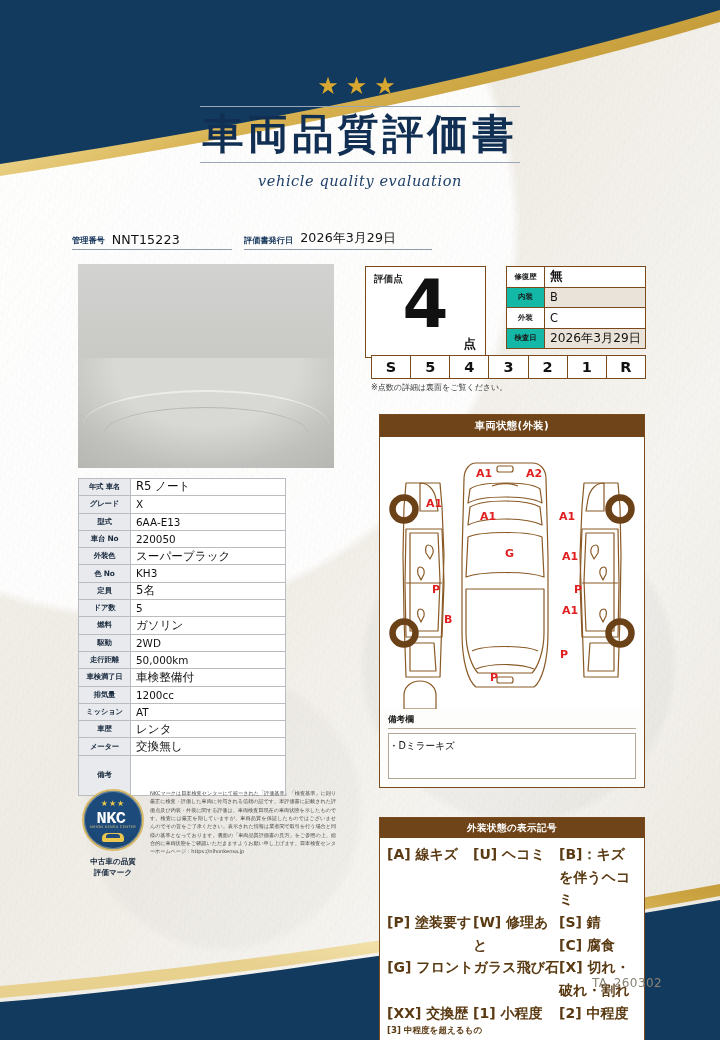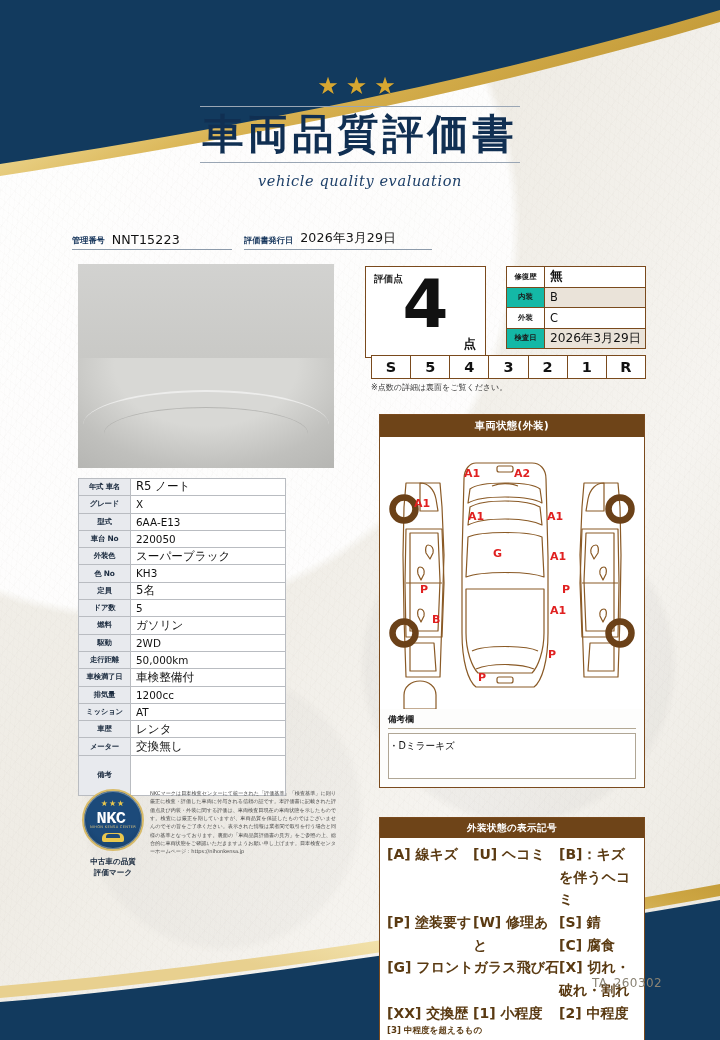--- a/index.html
+++ b/index.html
@@ -93,21 +93,21 @@
   .scale { position: absolute; left: 371px; top: 355px; width: 275px; height: 24px; display: flex; border: 1.6px solid #7a4a1d; background: #fff; }
   .scale div { flex: 1; border-right: 1.4px solid #7a4a1d; display: flex; align-items: center; justify-content: center; font-size: 14.5px; font-weight: 700; color: #111; }
   .scale div:last-child { border-right: none; }
   .note1 { position: absolute; left: 371px; top: 382px; font-size: 8px; color: #3a3a3a; }
 
   
   .extpanel { position: absolute; left: 379px; top: 414px; width: 266px; border: 1.5px solid #7a4a1d; background: #fdfdfc; }
   .ext-head { background: #6e4418; color: #fff; text-align: center; font-size: 10.2px; font-weight: 700; padding: 4px 0 4px; letter-spacing: .5px; }
   .ext-body { position: relative; height: 272px; background: #fff; }
   .ext-svg { position: absolute; left: 0; top: 0; }
-  .mk { position: absolute; color: #e02020; font-size: 11px; font-weight: 700; font-family: "DejaVu Sans","Liberation Sans",sans-serif; line-height: 1; white-space: nowrap; }
+  .mk { position: absolute; color: #e02020; font-size: 11px; font-weight: 700; font-family: "DejaVu Sans","Liberation Sans",sans-serif; line-height: 1; white-space: nowrap; padding-left: 12px; }
 
   .remarks { position: relative; padding: 5px 8px 8px; background: #fdfdfc; }
   .remarks .rlabel { font-size: 8.6px; font-weight: 700; color: #222; border-bottom: 1px solid #b3a894; padding-bottom: 2px; margin-bottom: 4px; }
   .remarks .rbox { border: 1px solid #b0a695; height: 46px; background: #fff; padding: 5px 0; font-size: 9.6px; color: #111; line-height: 1.5; }
 
   
   .legend { position: absolute; left: 379px; top: 817px; width: 266px; border: 1.4px solid #7a4a1d; background: #fff; }
   .legend-head { background: #6e4418; color: #fff; text-align: center; font-size: 9.6px; font-weight: 700; padding: 3.5px 0; letter-spacing: .4px; }
   .legend-body { padding: 5px 7px 5px; }
   .lgrow { display: flex; font-size: 14px; color: #5a3a12; font-weight: 700; line-height: 1.62; }

